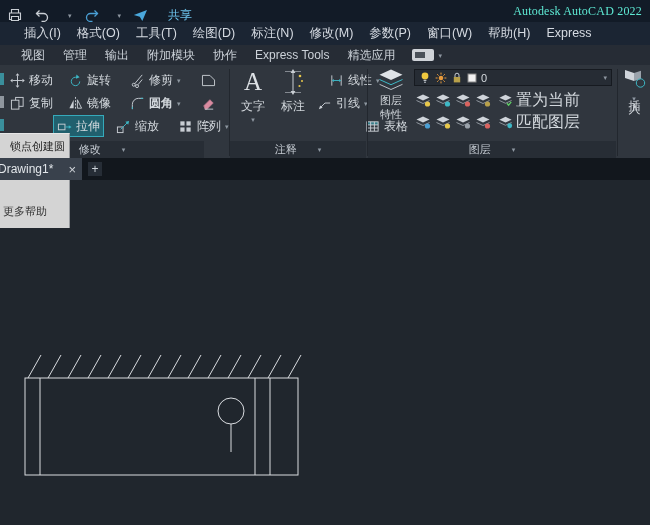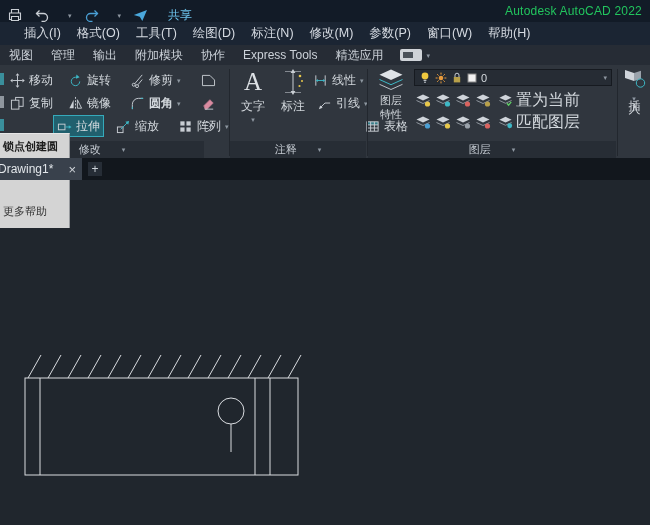--- a/index.html
+++ b/index.html
@@ -5,28 +5,28 @@
   *{margin:0;padding:0;box-sizing:border-box;}
   html,body{width:650px;height:525px;overflow:hidden;}
   body{font-family:"Liberation Sans","DejaVu Sans",sans-serif;background:#20262d;}
   .screen{position:relative;width:650px;height:525px;background:#20262d;}
 
   
   .titlebar{position:absolute;top:0;left:0;right:0;height:22px;background:#121b27;display:flex;align-items:center;padding:0 6px;gap:8px;}
   .qat-btn{display:flex;align-items:center;gap:18px;height:18px;padding:0 2px;margin-top:8px;}
   .caret{font-size:7px;color:#8e97a1;line-height:1;}
   .share-label{font-size:12px;color:#6cc3ec;margin-left:2px;}
-  .app-title{margin-left:auto;font-size:12px;color:#22c55e;letter-spacing:.2px;padding-right:2px;}
+  .app-title{margin-left:auto;font-size:12px;color:#5eead4;letter-spacing:.2px;padding-right:2px;font-family:Liberation Serif, serif;}
 
   
   .menubar{position:absolute;top:22px;left:0;right:0;height:23px;background:#1b2533;display:flex;align-items:stretch;padding-left:16px;}
   .menu-item{font-size:12.5px;color:#d6dbe2;line-height:23px;padding:0 8px;white-space:nowrap;}
 
   
-  .ribbontabs{position:absolute;top:45px;left:0;right:0;height:20px;background:#262c35;display:flex;align-items:stretch;padding-left:0;}
+  .ribbontabs{position:absolute;top:45px;left:0;right:0;height:20px;background:#262c35;display:flex;align-items:stretch;padding-left:12px;}
   .rtab{font-size:12px;color:#ccd2d9;line-height:20px;padding:0 9px;white-space:nowrap;}
   .ribbon-toggle{display:flex;align-items:center;gap:4px;margin-left:8px;}
   .pill{width:22px;height:12px;background:#cfd3d8;border-radius:2px;position:relative;}
   .pill::after{content:"";position:absolute;left:3px;top:3px;width:10px;height:6px;background:#4a5159;}
 
   
   .ribbon{position:absolute;top:65px;left:0;right:0;height:93px;background:#30363e;}
   .panel{position:absolute;top:0;bottom:0;}
   .panel-label{position:absolute;bottom:0;left:0;right:0;height:17px;background:#272d35;color:#c4cad1;font-size:11px;display:flex;align-items:center;justify-content:center;gap:21px;white-space:nowrap;}
   .vsep{position:absolute;top:4px;bottom:2px;width:1px;background:#22272e;}
@@ -57,21 +57,21 @@
   .ftab .lbl{flex:1;white-space:nowrap;overflow:hidden;}
   .tab-close{font-size:13px;color:#cfd4d9;line-height:1;}
   .newtab{position:absolute;left:88px;top:4px;width:14px;height:14px;background:#262d36;color:#ccd2d8;font-size:12px;display:flex;align-items:center;justify-content:center;}
 
   
   .canvas{position:absolute;top:180px;left:0;width:650px;height:345px;background:#20262d;}
   .canvas svg{position:absolute;inset:0;}
 
   
   .tt{position:absolute;left:0;width:70px;background:#d4d4d4;border-right:1px solid #96999d;z-index:30;color:#1e1e1e;font-size:11px;}
-  .tt-upper{top:133px;height:25px;display:flex;align-items:center;padding-left:3px;border-top:1px solid #e6e6e6;font-weight:bold;}
+  .tt-upper{top:133px;height:25px;display:flex;align-items:center;padding-left:10px;border-top:1px solid #e6e6e6;}
   .tt-lower{top:180px;height:48px;display:flex;align-items:flex-end;padding:0 0 9px 3px;color:#333;}
 
   .ic{display:block;}
 </style>
 </head>
 <body>
 
 <div class="screen">
 
   <div class="titlebar">
@@ -106,20 +106,21 @@
   <div class="menubar">
     <span class="menu-item">插入(I)</span>
     <span class="menu-item">格式(O)</span>
     <span class="menu-item">工具(T)</span>
     <span class="menu-item">绘图(D)</span>
     <span class="menu-item">标注(N)</span>
     <span class="menu-item">修改(M)</span>
     <span class="menu-item">参数(P)</span>
     <span class="menu-item">窗口(W)</span>
     <span class="menu-item">帮助(H)</span>
+    <span class="menu-item">Express</span>
   </div>
 
   <div class="ribbontabs">
     <span class="rtab">视图</span>
     <span class="rtab">管理</span>
     <span class="rtab">输出</span>
     <span class="rtab">附加模块</span>
     <span class="rtab">协作</span>
     <span class="rtab">Express Tools</span>
     <span class="rtab">精选应用</span>
@@ -250,21 +251,21 @@
           <path fill="#c9ced4" d="M12 2l2.4 4H9.6zM12 28l2.4-4H9.6z"></path>
           <g fill="#e8c84a">
               <circle cx="19" cy="9" r="1.3"></circle>
               <circle cx="21" cy="14" r="1"></circle>
               <circle cx="18.5" cy="19" r="1.1"></circle>
             </g>
         </svg>
         <span>标注</span>
       </div>
 
-      <div class="rbtn r1" style="left:80px;">
+      <div class="rbtn r1" style="left:96px;">
         <svg class="ic" width="15" height="15" viewBox="0 0 16 16">
           <path stroke="#c9ced4" d="M3 2.5v11M13 2.5v11" fill="none"></path>
           <path stroke="#3db8c6" d="M4.5 8h7" fill="none"></path>
           <path fill="#3db8c6" d="M3 8l2.2-1.5v3zM13 8l-2.2-1.5v3z"></path>
         </svg>
         <span>线性</span>
         <span class="caret">▾</span>
       </div>
       <div class="rbtn r2" style="left:84px;">
         <svg class="ic" width="15" height="15" viewBox="0 0 16 16">

